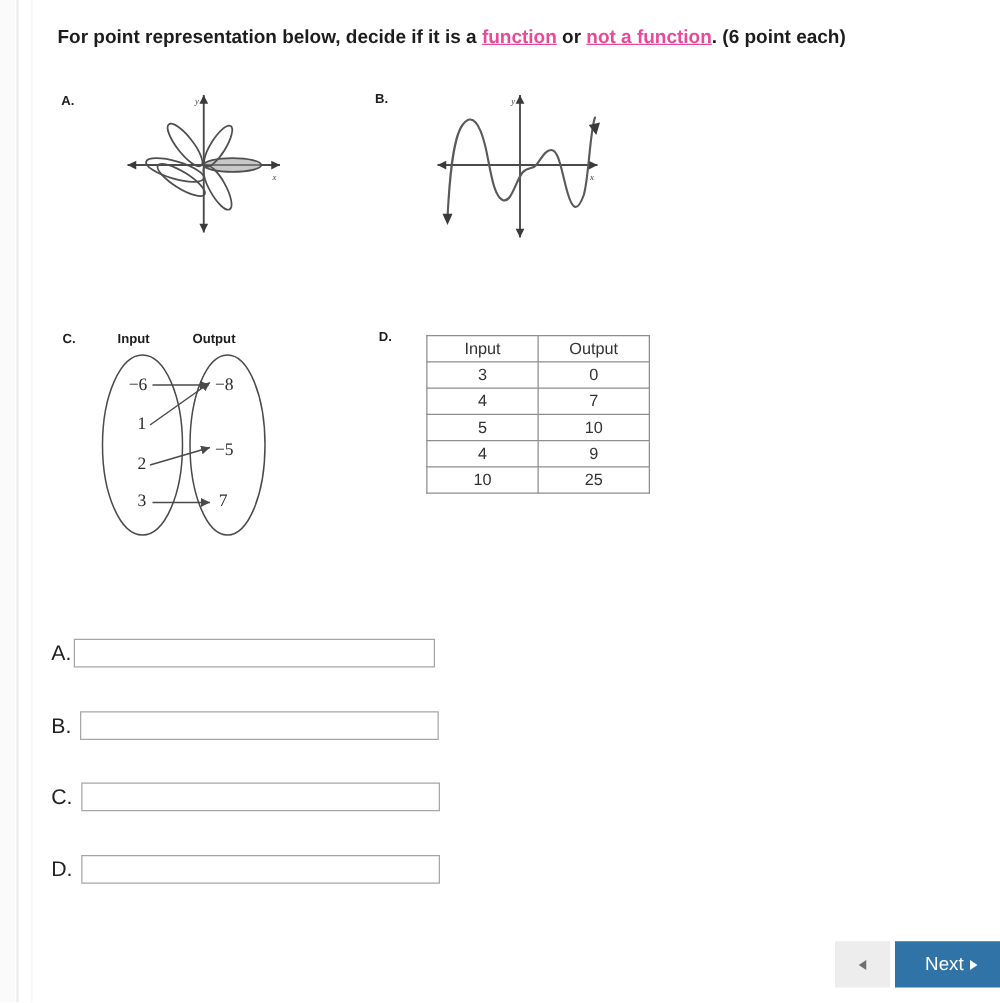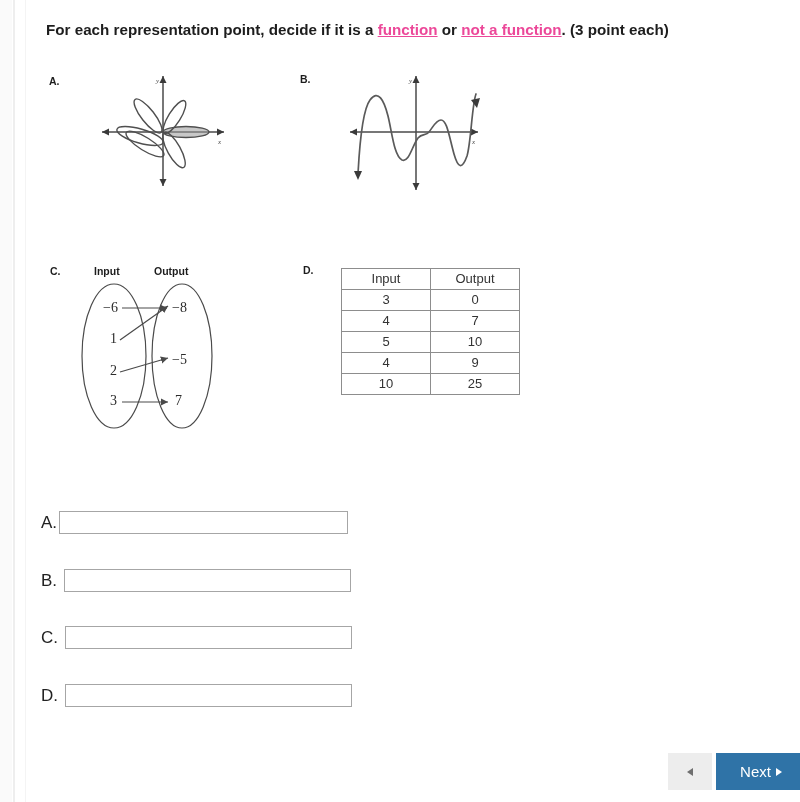--- a/index.html
+++ b/index.html
@@ -182,21 +182,21 @@
     border-left: 6px solid #ffffff;
   }
 </style>
 </head>
 <body>
 
 <div id="left-gutter-strip"></div>
 <div id="left-rail-line"></div>
 <div id="content-edge-line"></div>
 
-<div id="prompt"><span>For each representation point, decide if it is a </span><span class="lnk">function</span><span> or </span><span class="lnk">not a function</span><span>. (3 point each)</span></div>
+<div id="prompt"><span>For point representation below, decide if it is a </span><span class="lnk">function</span><span> or </span><span class="lnk">not a function</span><span>. (6 point each)</span></div>
 
 <div class="item-letter" id="letter-a">A.</div>
 <div class="item-letter" id="letter-b">B.</div>
 <div class="item-letter" id="letter-c">C.</div>
 <div class="item-letter" id="letter-d">D.</div>
 
 <div class="graph-box" id="graph-a">
   <svg viewBox="0 0 150 120">
 
     <line x1="14" y1="62" x2="136" y2="62" stroke="#4a4a4a" stroke-width="1.5"></line>

